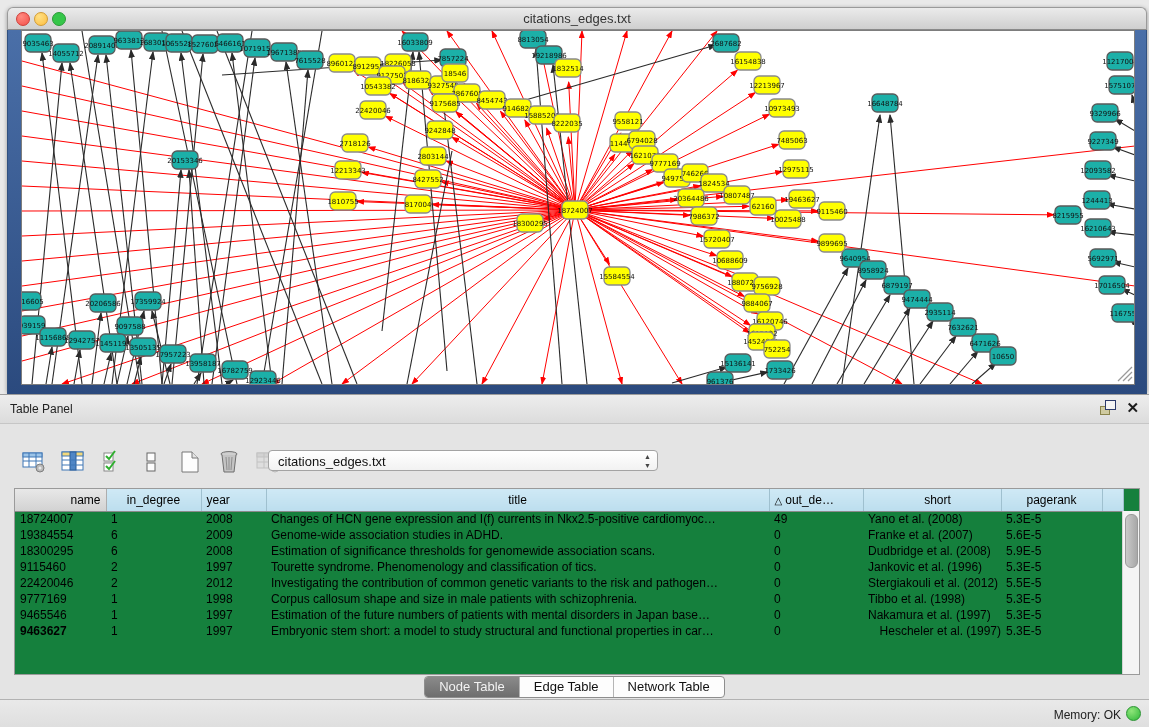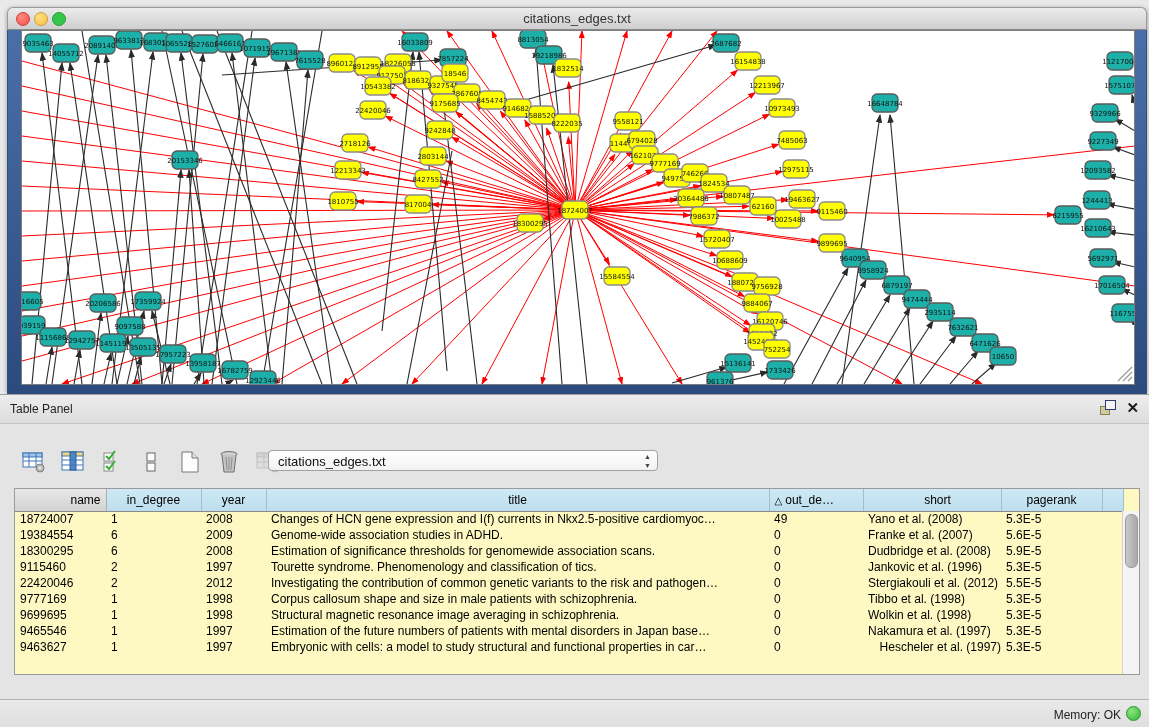--- a/index.html
+++ b/index.html
@@ -34,21 +34,21 @@
   .toolbar{position:absolute;left:20px;top:52px;height:30px;display:flex;align-items:center;gap:11px;}
   .tbtn{width:28px;height:26px;display:flex;align-items:center;justify-content:center;cursor:pointer;position:relative;}
   .tbtn svg{display:block;}
   .tbtn.disabled{opacity:.45;}
   .fx{font-family:"Liberation Serif",serif;font-style:italic;font-weight:bold;font-size:15px;color:#1a1a1a;}
   .combo{position:absolute;left:268px;top:55px;width:390px;height:21px;background:linear-gradient(#ffffff,#f2f2f2);
          border:1px solid #a3a3a3;border-radius:4px;font-size:13px;color:#111;line-height:21px;padding-left:9px;
          box-sizing:border-box;cursor:pointer;}
   .combo .arrows{position:absolute;right:6px;top:1px;font-size:7px;color:#444;line-height:9px;text-align:center;}
 
-  .tablebox{position:absolute;left:14px;top:93px;width:1126px;height:187px;background:#fef9c3;border:1px solid #9a9a9a;
+  .tablebox{position:absolute;left:14px;top:93px;width:1126px;height:187px;background:#15803d;border:1px solid #9a9a9a;
             box-sizing:border-box;overflow:hidden;}
   table.grid{border-collapse:collapse;table-layout:fixed;width:1108px;font-size:12px;color:#000;}
   table.grid th{height:22px;font-weight:normal;font-size:12px;background:linear-gradient(#cfe9f5,#bcdeee);
                 border-right:1px solid #9fc0cf;border-bottom:1px solid #8a8a8a;padding:0 5px;box-sizing:border-box;
                 overflow:hidden;white-space:nowrap;cursor:pointer;}
   table.grid th.namecol{background:linear-gradient(#e8e8e8,#d2d2d2);border-right:1px solid #adadad;text-align:right;}
   table.grid td{height:16px;padding:0 0 0 5px;white-space:nowrap;overflow:hidden;box-sizing:border-box;}
   .sort-tri{font-size:10px;margin-right:3px;}
   .vscroll{position:absolute;right:0;top:22px;bottom:0;width:16px;background:#f4f4f4;border-left:1px solid #d4d4d4;cursor:pointer;}
   .vthumb{position:absolute;left:2px;top:3px;width:11px;height:52px;border-radius:6px;background:linear-gradient(90deg,#c9c9c9,#a8a8a8);border:1px solid #9a9a9a;}
@@ -554,21 +554,21 @@
           <col style="width: 503px;">
           <col style="width: 94px;">
           <col style="width: 138px;">
           <col style="width: 101px;">
           <col style="width: 21px;">
         </colgroup>
       <thead>
           <tr id="hrow">
             <th class="namecol" style="text-align: right;">name</th>
             <th style="text-align: center; margin-left: 48px;">in_degree</th>
-            <th style="text-align: center;">year</th>
+            <th style="text-align: left;">year</th>
             <th style="text-align: center;">title</th>
             <th style="text-align: left;"><span class="sort-tri">△</span>out_de…</th>
             <th style="text-align: center; padding-left: 16px;">short</th>
             <th style="text-align: center;">pagerank</th>
             <th></th>
           </tr>
         </thead>
       <tbody id="brow">
           <tr>
             <td style="text-align: left;">18724007</td>
@@ -624,54 +624,51 @@
             <td style="text-align: left;">9777169</td>
             <td style="text-align: left;">1</td>
             <td style="text-align: left;">1998</td>
             <td style="text-align: left;">Corpus callosum shape and size in male patients with schizophrenia.</td>
             <td style="text-align: left;">0</td>
             <td style="text-align: left;">Tibbo et al. (1998)</td>
             <td style="text-align: left;">5.3E-5</td>
             <td></td>
           </tr>
           <tr>
-            <td style="text-align: left;">9699695</td>
-            <td style="text-align: left;">1</td>
-            <td style="text-align: left;">1998</td>
-            <td style="text-align: left;">Structural magnetic resonance image averaging in schizophrenia.</td>
-            <td style="text-align: left;">0</td>
-            <td style="text-align: left;">Wolkin et al. (1998)</td>
-            <td style="text-align: left;">5.3E-5</td>
-            <td></td>
-          </tr>
-          <tr>
             <td style="text-align: left;">9465546</td>
             <td style="text-align: left;">1</td>
             <td style="text-align: left;">1997</td>
             <td style="text-align: left;">Estimation of the future numbers of patients with mental disorders in Japan base…</td>
             <td style="text-align: left;">0</td>
             <td style="text-align: left;">Nakamura et al. (1997)</td>
             <td style="text-align: left;">5.3E-5</td>
             <td></td>
           </tr>
           <tr>
-            <td style="text-align: left;">9463627</td>
+            <td style="text-align: left; font-weight: bold;">9463627</td>
             <td style="text-align: left;">1</td>
             <td style="text-align: left;">1997</td>
-            <td style="text-align: left;">Embryonic with cells: a model to study structural and functional properties in car…</td>
+            <td style="text-align: left;">Embryonic stem short: a model to study structural and functional properties in car…</td>
             <td style="text-align: left;">0</td>
             <td style="text-align: right;">Hescheler et al. (1997)</td>
             <td style="text-align: left;">5.3E-5</td>
             <td></td>
           </tr>
         </tbody>
     </table>
     <div class="vscroll">
         <div class="vthumb"></div>
       </div>
   </div>
 
+  <div class="tabs">
+      <div class="seg" id="segtabs">
+        <div class="tab sel">Node Table</div>
+        <div class="tab">Edge Table</div>
+        <div class="tab">Network Table</div>
+      </div>
+    </div>
 
   <div class="statusbar">
     <span class="mem">Memory: OK</span>
     <span class="memdot"></span>
   </div>
 </div>
 
 </body></html>

